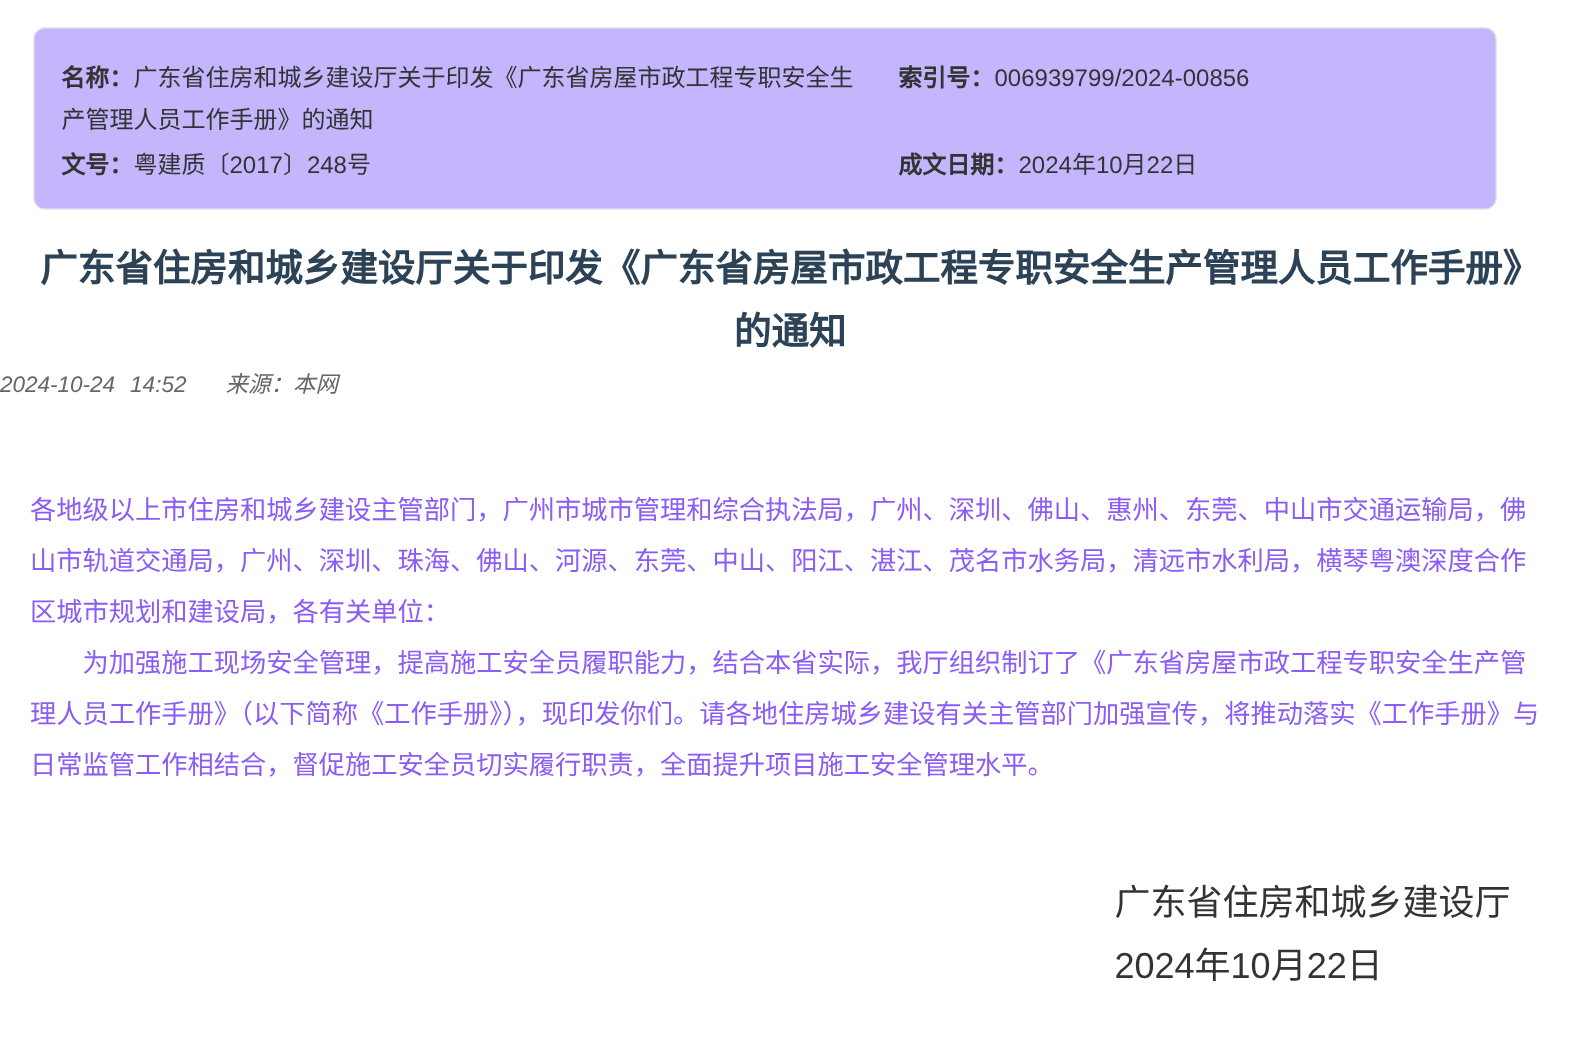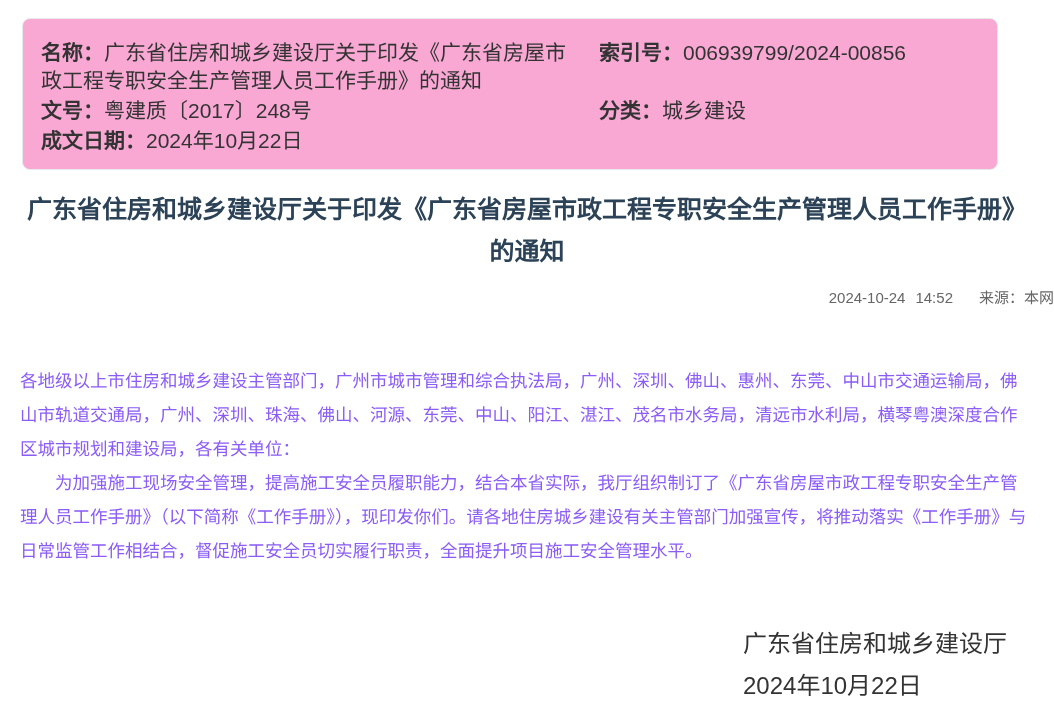--- a/index.html
+++ b/index.html
@@ -10,52 +10,53 @@
     overflow: hidden;
     font-family: "Liberation Sans", "DejaVu Sans", sans-serif;
     color: #333333;
   }
 
   
   .meta-card {
     margin: 18px 56px 0 22px;           
     border: 1px solid #e7e9eb;
     border-radius: 8px;
-    background: #f9a8d4;
+    background: #c4b5fd;
     padding: 20px 18px 14px 18px;
     display: grid;
     grid-template-columns: 540px 1fr;
     column-gap: 18px;
     row-gap: 2px;
     align-items: start;
-    font-size: 21px;
+    font-size: 16px;
     line-height: 28px;
   }
   .meta-field { min-width: 0; }
   .meta-label { font-weight: 700; color: #333333; }
   .meta-value { font-weight: 400; color: #333333; }
 
   
   .doc-title {
     margin: 18px 20px 0 20px;
     text-align: center;
     font-size: 25px;
     font-weight: 700;
     color: #2c4257;
     line-height: 42px;
     letter-spacing: 0;
   }
 
   
   .pub-meta {
-    margin-top: 16px;
-    text-align: right;
+    margin-top: 5px;
+    text-align: left;
     font-size: 15px;
     line-height: 20px;
     color: #666666;
+    font-style: italic;
   }
   .pub-meta .pub-time { margin-left: 10px; }
   .pub-meta .pub-source { margin-left: 26px; }
 
   
   .article-body {
     margin: 56px 20px 0 20px;           
     font-size: 17.5px;
     line-height: 34px;
     color: #8b5cf6;
@@ -83,23 +84,20 @@
 
   <div class="meta-field">
     <span class="meta-label">索引号：</span><span class="meta-value">006939799/2024-00856</span>
   </div>
 
   <div class="meta-field">
     <span class="meta-label">文号：</span><span class="meta-value">粤建质〔2017〕248号</span>
   </div>
 
 
-  <div class="meta-field">
-    <span class="meta-label">分类：</span><span class="meta-value">城乡建设</span>
-  </div>
 
   <div class="meta-field">
     <span class="meta-label">成文日期：</span><span class="meta-value">2024年10月22日</span>
   </div>
 
 </div>
 
 <h1 class="doc-title">广东省住房和城乡建设厅关于印发《广东省房屋市政工程专职安全生产管理人员工作手册》的通知</h1>
 
 <div class="pub-meta">

